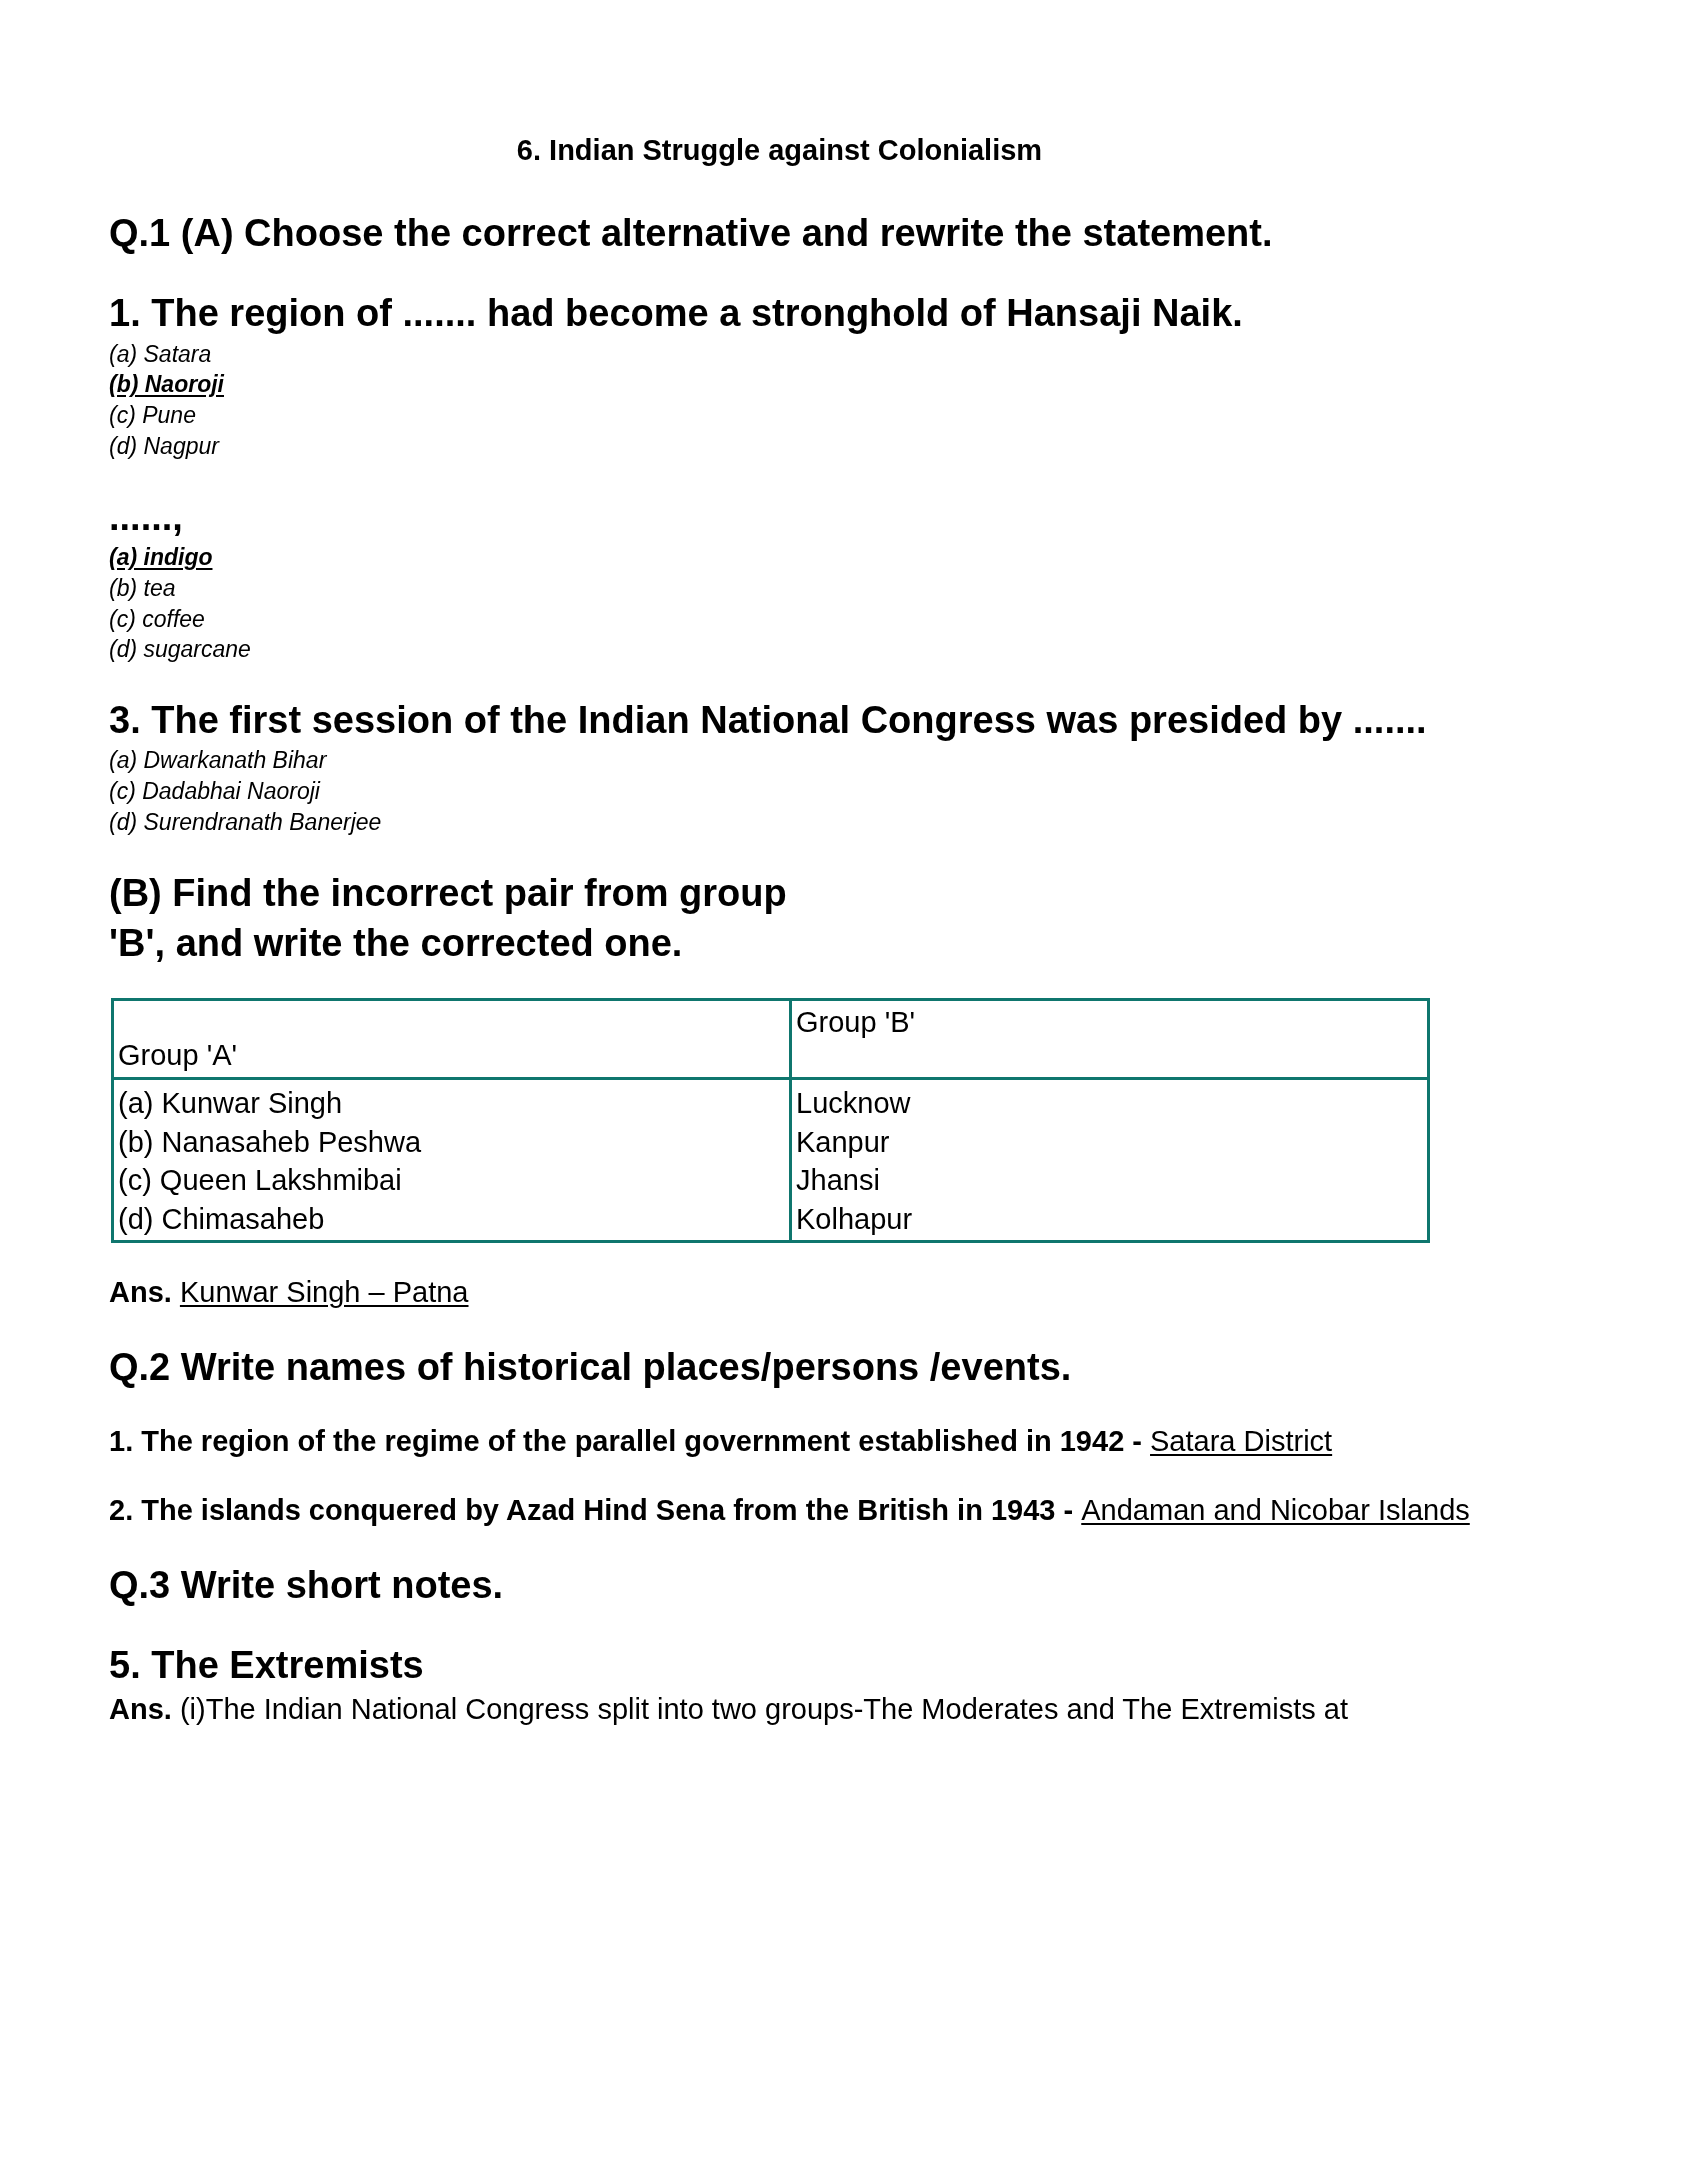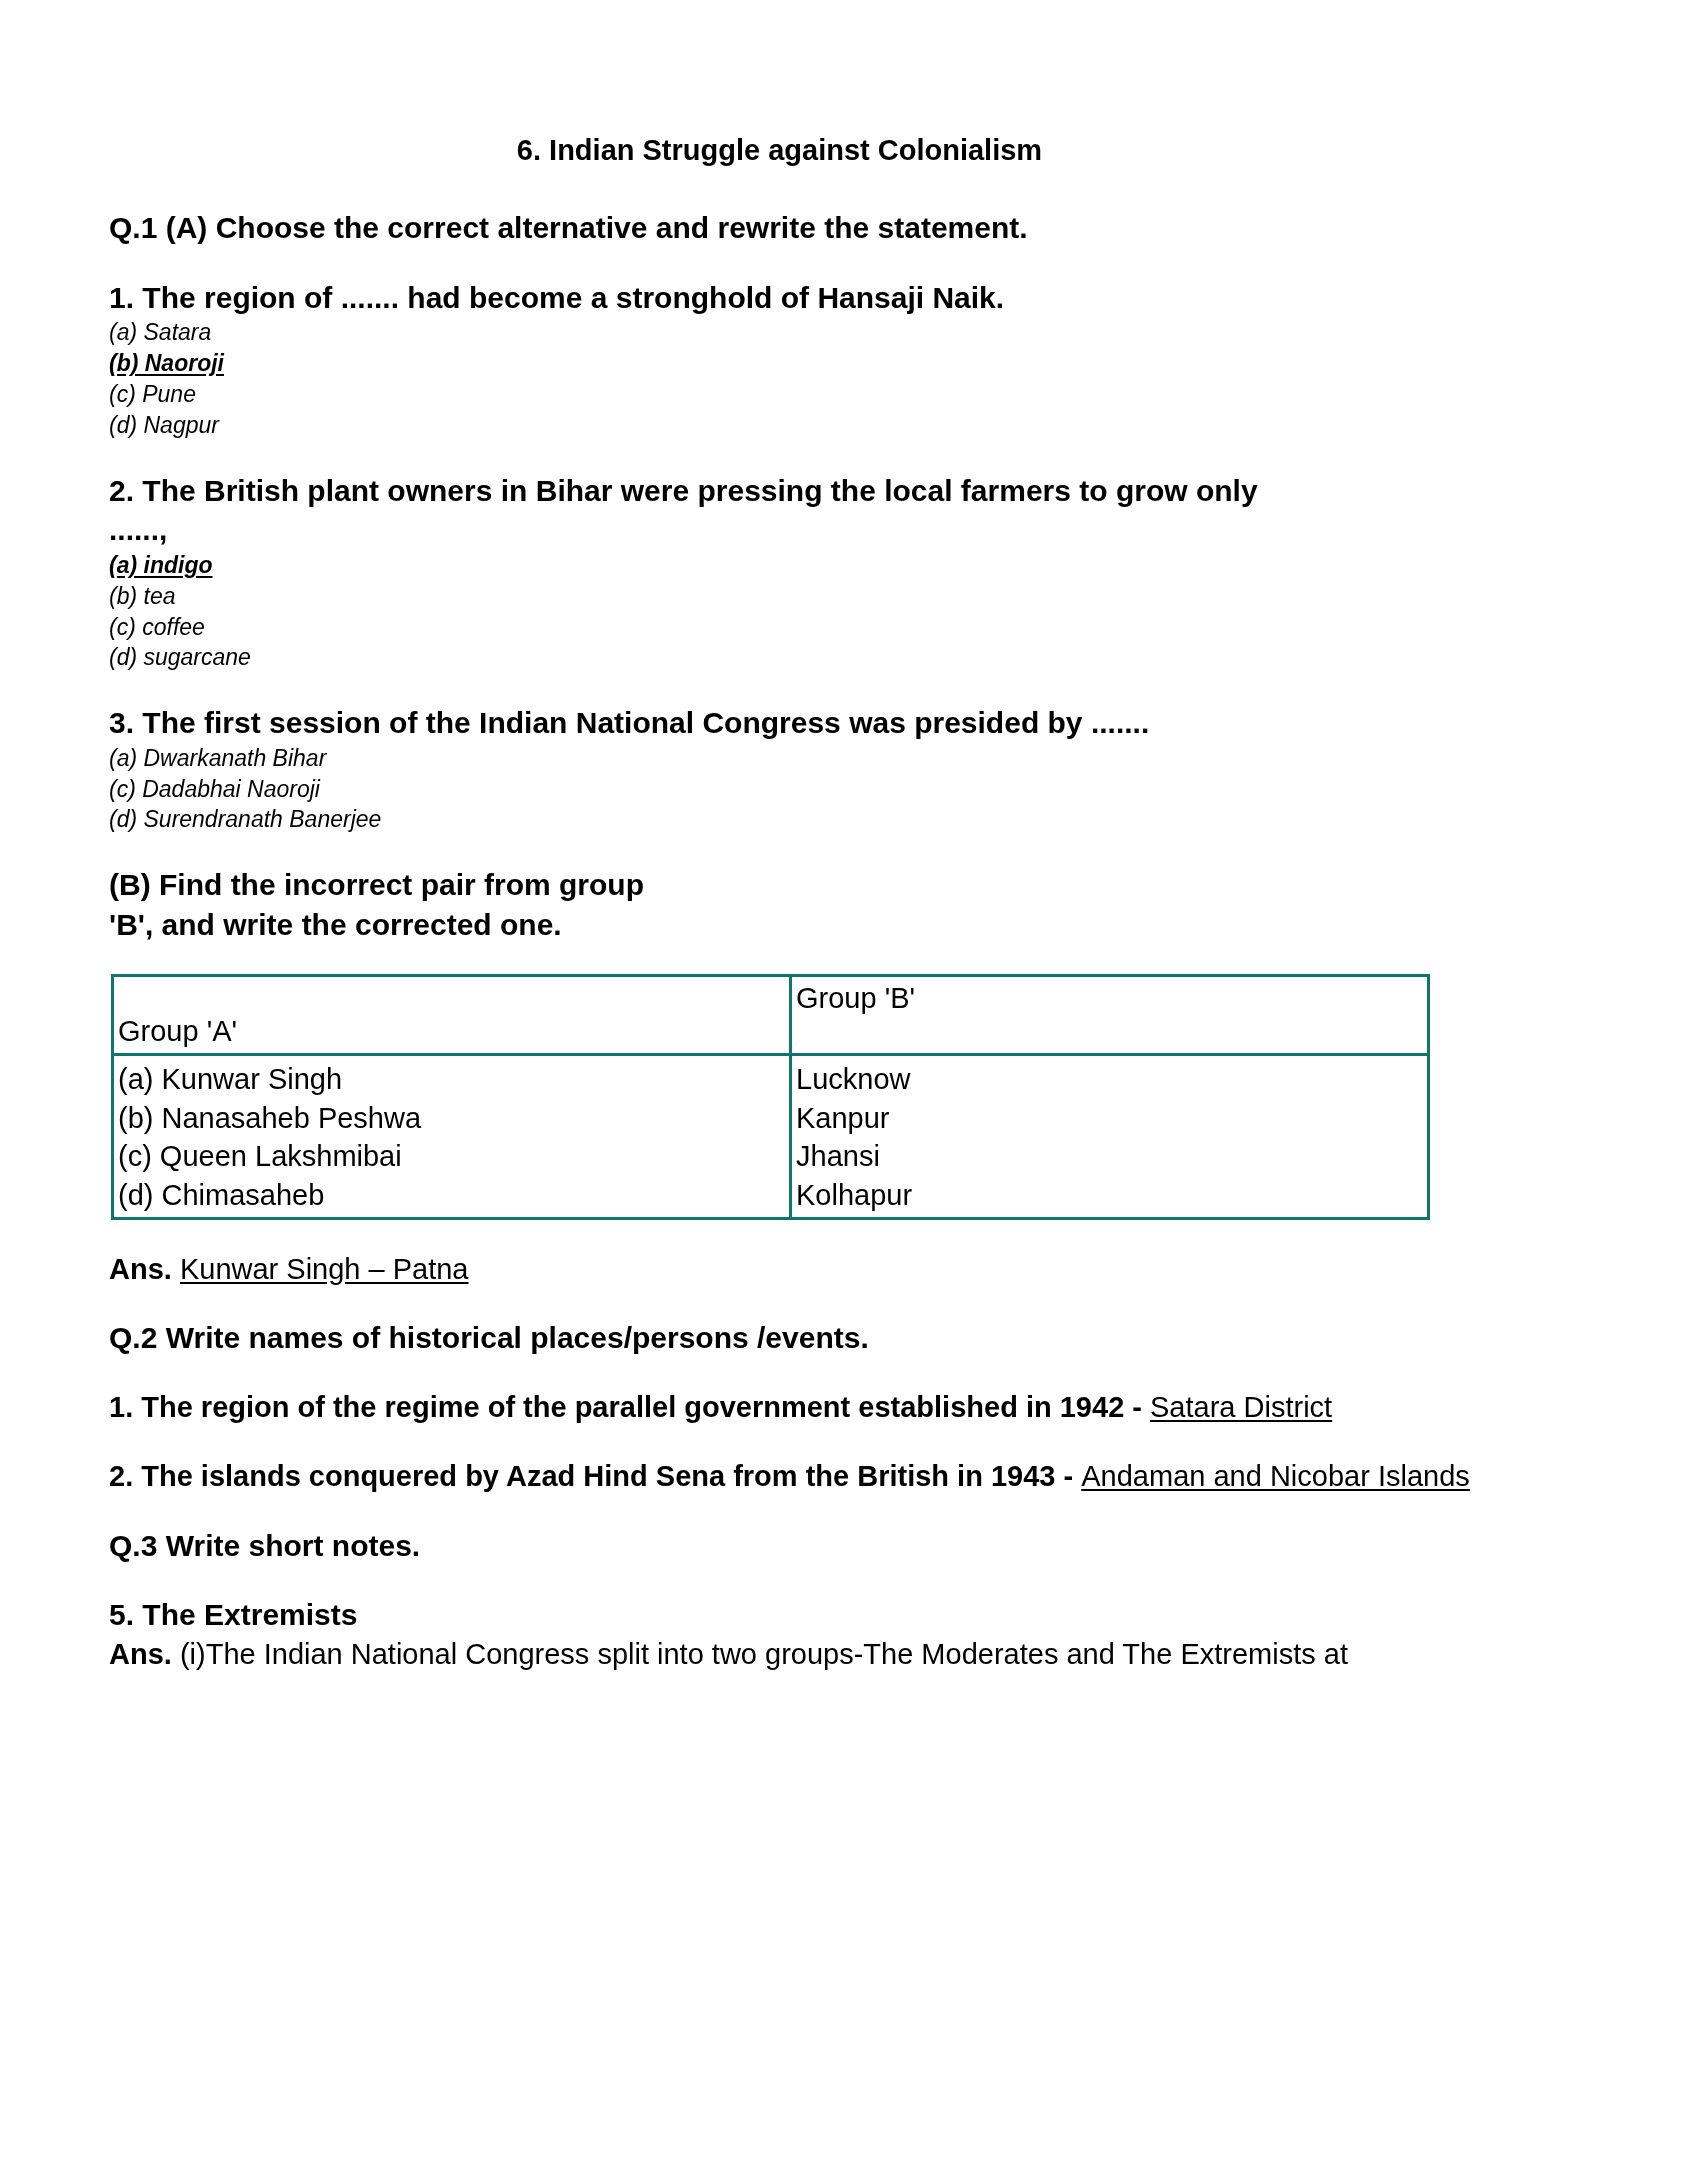--- a/index.html
+++ b/index.html
@@ -36,21 +36,21 @@
     margin: 0 0 0 0;
     width: 1341px;
   }
   .bold {
     font-weight: bold;
   }
   .gap-lg { height: 40px; }
   .gap-md { height: 30px; }
   .q-head {
     font-weight: bold;
-    font-size: 30px;
+    font-size: 38px;
     line-height: 1.32;
   }
   .opt {
     font-weight: normal;
     font-size: 23px;
     line-height: 1.34;
     font-style: italic;
   }
   .opt.correct {
     font-weight: bold;
@@ -118,21 +118,20 @@
     <div class="gap-md"></div>
 
     <div class="q-head">1. The region of ....... had become a stronghold of Hansaji Naik.</div>
     <div class="opt">(a) Satara</div>
     <div class="opt correct">(b) Naoroji</div>
     <div class="opt">(c) Pune</div>
     <div class="opt">(d) Nagpur</div>
 
     <div class="gap-md"></div>
 
-    <div class="q-head">2. The British plant owners in Bihar were pressing the local farmers to grow only</div>
     <div class="q-head">......,</div>
     <div class="opt correct">(a) indigo </div>
     <div class="opt">(b) tea</div>
     <div class="opt">(c) coffee</div>
     <div class="opt">(d) sugarcane</div>
 
     <div class="gap-md"></div>
 
     <div class="q-head">3. The first session of the Indian National Congress was presided by .......</div>
     <div class="opt">(a) Dwarkanath Bihar</div>

